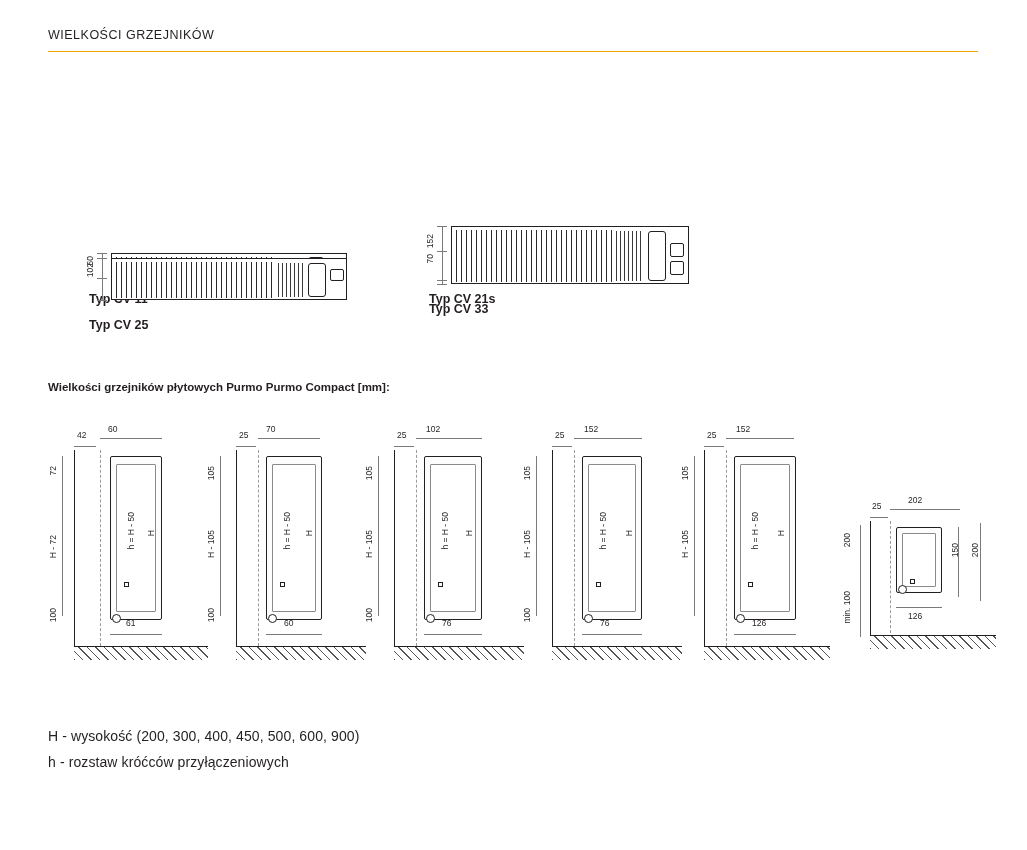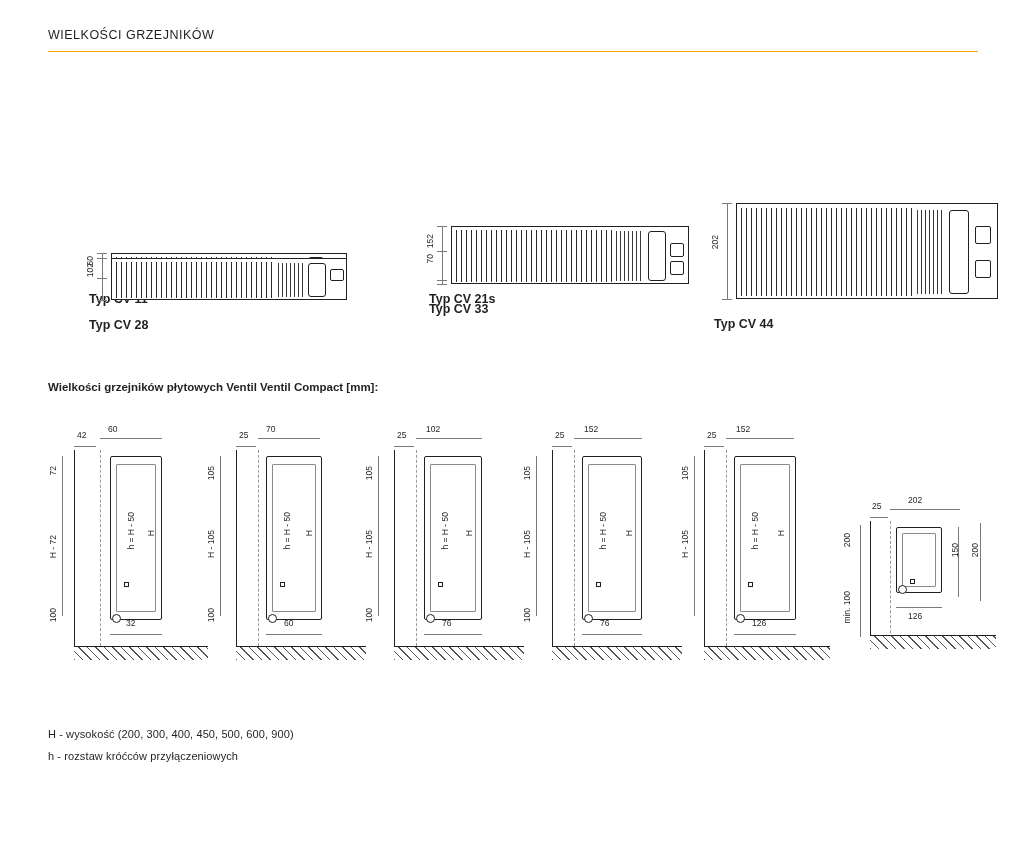--- a/index.html
+++ b/index.html
@@ -113,21 +113,21 @@
   }
   .tiny-sq {
     position: absolute;
     border: 1px solid #231f20;
     background: #fff;
   }
 
   
   .notes { position: absolute; left: 48px; top: 728px; }
   .notes div {
-    font-size: 11px;
+    font-size: 14px;
     color: #231f20;
     margin-bottom: 10px;
     letter-spacing: .1px;
   }
 </style>
 </head>
 <body>
 
 <div class="page">
 
@@ -171,56 +171,41 @@
     <div class="hline" style="left:12px; top:10px; width:10px;"></div>
     <div class="hline" style="left:12px; top:52px; width:10px;"></div>
     <div class="vline" style="left:17px; top:10px; height:42px;"></div>
 
     <div class="body" style="left:26px; top:10px; width:236px; height:42px;">
       <div class="fins" style="left:4px; top:3px; width:158px; height:36px;"></div>
       <div class="conv" style="left:166px; top:4px; width:26px; height:34px;"></div>
       <div class="endcap" style="left:196px; top:4px; width:18px; height:34px; border-radius:3px;"></div>
       <div class="endcap" style="left:218px; top:10px; width:14px; height:12px; border-radius:2px;"></div>
     </div>
-    <div class="caption" style="left:4px; top:70px;">Typ CV 28</div>
+    <div class="caption" style="left:4px; top:70px;">Typ CV 25</div>
   </div>
 
   <div class="sect" style="left:425px; top:214px; width:280px; height:110px;">
     <div class="dim vert" style="left:0px; top:20px;">152</div>
     <div class="hline" style="left:12px; top:12px; width:10px;"></div>
     <div class="hline" style="left:12px; top:70px; width:10px;"></div>
     <div class="vline" style="left:17px; top:12px; height:58px;"></div>
 
     <div class="body" style="left:26px; top:12px; width:238px; height:58px;">
       <div class="fins" style="left:4px; top:3px; width:156px; height:52px;"></div>
       <div class="conv" style="left:164px; top:4px; width:28px; height:50px;"></div>
       <div class="endcap" style="left:196px; top:4px; width:18px; height:50px; border-radius:3px;"></div>
       <div class="endcap" style="left:218px; top:16px; width:14px; height:14px; border-radius:2px;"></div>
       <div class="endcap" style="left:218px; top:34px; width:14px; height:14px; border-radius:2px;"></div>
     </div>
     <div class="caption" style="left:4px; top:88px;">Typ CV 33</div>
   </div>
 
-  <div class="sect" style="left:710px; top:195px; width:290px; height:145px;">
-    <div class="dim vert" style="left:0px; top:40px;">202</div>
-    <div class="hline" style="left:12px; top:8px; width:10px;"></div>
-    <div class="hline" style="left:12px; top:104px; width:10px;"></div>
-    <div class="vline" style="left:17px; top:8px; height:96px;"></div>
-
-    <div class="body" style="left:26px; top:8px; width:262px; height:96px;">
-      <div class="fins" style="left:4px; top:4px; width:172px; height:88px;"></div>
-      <div class="conv" style="left:180px; top:6px; width:28px; height:84px;"></div>
-      <div class="endcap" style="left:212px; top:6px; width:20px; height:84px; border-radius:3px;"></div>
-      <div class="endcap" style="left:238px; top:22px; width:16px; height:18px; border-radius:2px;"></div>
-      <div class="endcap" style="left:238px; top:56px; width:16px; height:18px; border-radius:2px;"></div>
-    </div>
-    <div class="caption" style="left:4px; top:122px;">Typ CV 44</div>
-  </div>
-
-  <div class="mid-heading">Wielkości grzejników płytowych Ventil Ventil Compact [mm]:</div>
+
+  <div class="mid-heading">Wielkości grzejników płytowych Purmo Purmo Compact [mm]:</div>
 
   <div class="inst" style="left:48px; top:430px; width:160px; height:240px;">
     <div class="dim" style="left:29px; top:0px;">42</div>
     <div class="dim" style="left:60px; top:-6px;">60</div>
     <div class="hline" style="left:26px; top:16px; width:22px;"></div>
     <div class="hline" style="left:52px; top:8px; width:62px;"></div>
 
     <div class="dim vert" style="left:0px; top:36px;">72</div>
     <div class="dim vert" style="left:0px; top:105px;">H - 72</div>
     <div class="dim vert" style="left:0px; top:178px;">100</div>
@@ -230,21 +215,21 @@
     <div class="vline-d" style="left:52px; top:20px; height:196px;"></div>
 
     <div class="rad-body" style="left:62px; top:26px; width:52px; height:164px;"></div>
     <div class="rad-inner" style="left:68px; top:34px; width:40px; height:148px;"></div>
     <div class="dim vert" style="left:78px; top:82px;">h = H - 50</div>
     <div class="dim vert" style="left:98px; top:100px;">H</div>
     <div class="tiny-sq" style="left:76px; top:152px; width:5px; height:5px;"></div>
     <div class="valve" style="left:64px; top:184px; width:9px; height:9px;"></div>
 
     <div class="hline" style="left:62px; top:204px; width:52px;"></div>
-    <div class="dim" style="left:78px; top:188px;">32</div>
+    <div class="dim" style="left:78px; top:188px;">61</div>
     <div class="floor-hatch" style="left:26px; top:216px; width:134px; height:14px;"></div>
   </div>
 
   <div class="inst" style="left:206px; top:430px; width:160px; height:240px;">
     <div class="dim" style="left:33px; top:0px;">25</div>
     <div class="dim" style="left:60px; top:-6px;">70</div>
     <div class="hline" style="left:30px; top:16px; width:20px;"></div>
     <div class="hline" style="left:52px; top:8px; width:62px;"></div>
 
     <div class="dim vert" style="left:0px; top:36px;">105</div>

